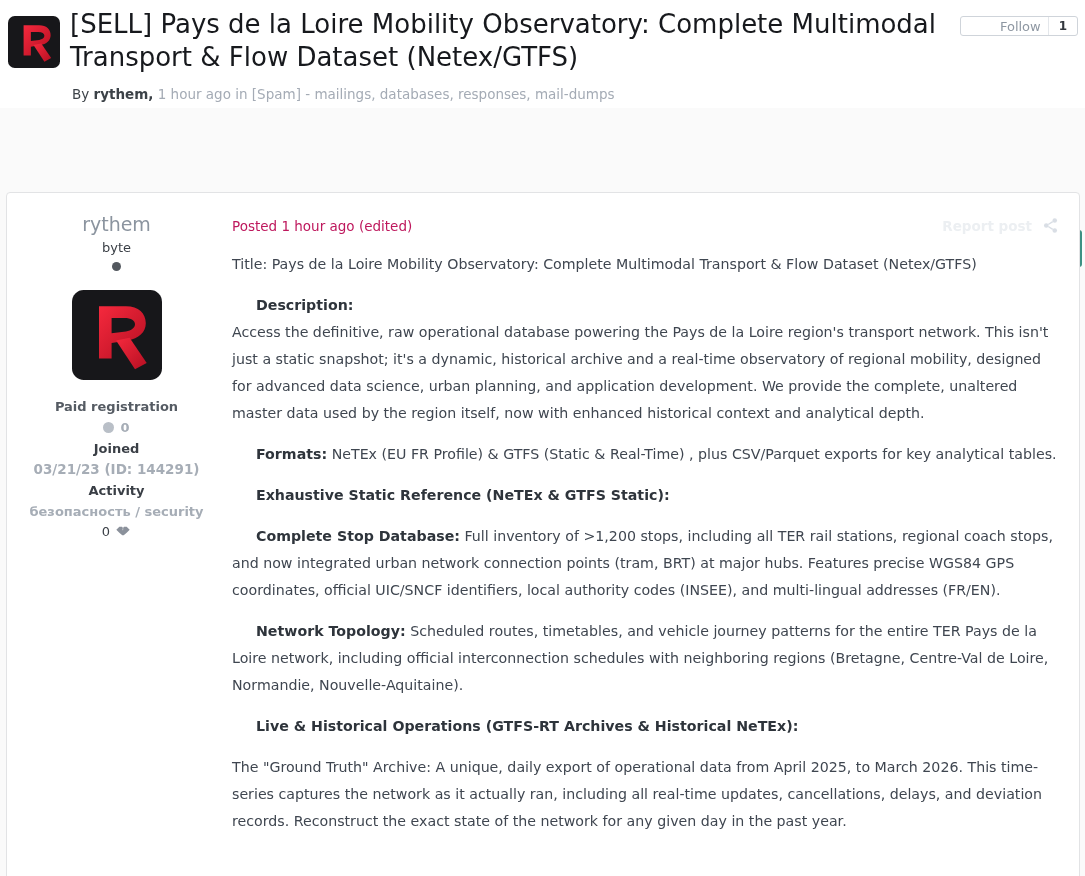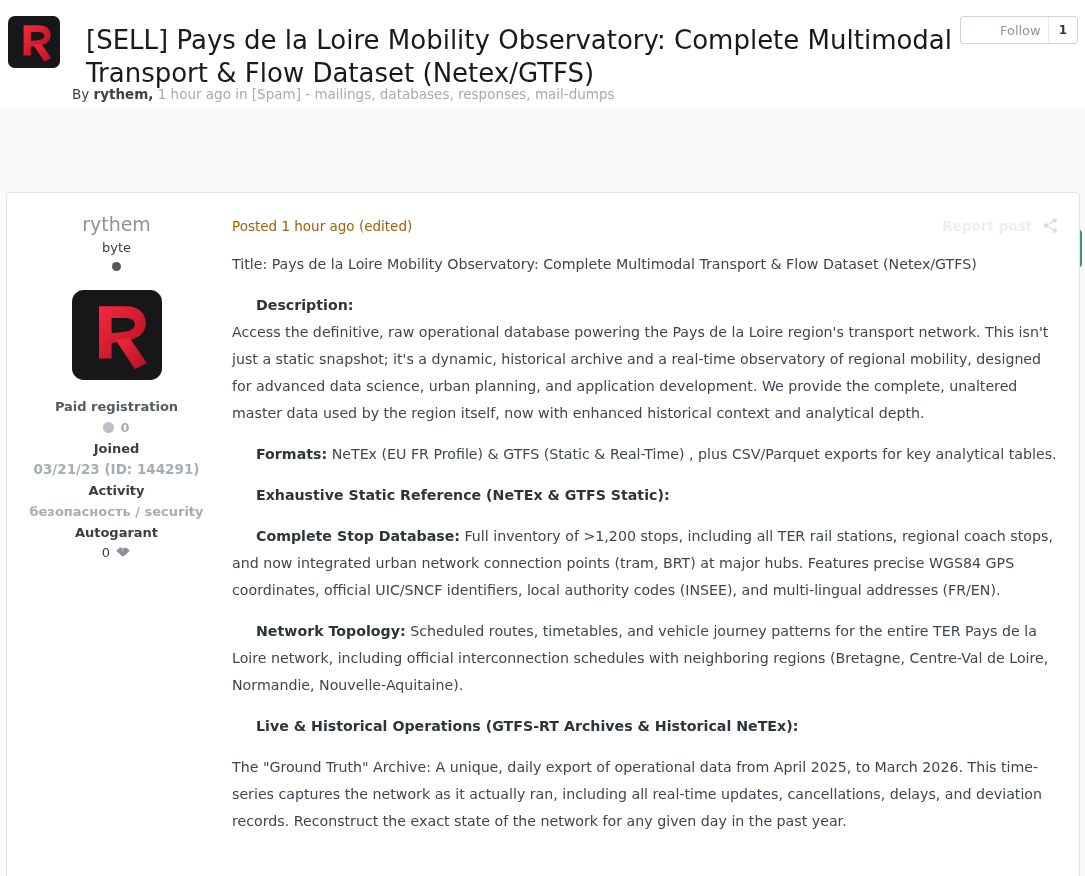--- a/index.html
+++ b/index.html
@@ -7,27 +7,27 @@
     width:1085px;height:876px;position:relative;overflow:hidden;
     background:#fafafa;
     font-family:"DejaVu Sans","Liberation Sans",sans-serif;
     -webkit-font-smoothing:antialiased;
   }
   
   .topic-header{position:absolute;top:0;left:0;right:0;height:108px;background:#ffffff;}
   .site-logo{position:absolute;top:16px;left:8px;width:52px;height:52px;display:block;}
   .topic-title{
     position:absolute;top:8px;left:70px;width:880px;
-    font-size:26px;line-height:33px;color:#17191d;font-weight:400;margin:16px;
+    font-size:26px;line-height:33px;color:#17191d;font-weight:400;margin:0;
   }
   .topic-byline{position:absolute;top:86px;left:72px;font-size:13.5px;color:#a4abb5;white-space:nowrap;}
   .topic-byline .by{color:#3c4248;}
   .topic-byline .author{color:#3c4248;font-weight:700;cursor:pointer;}
   .follow-btn{
-    position:absolute;top:16px;right:7px;width:118px;height:28px;
+    position:absolute;top:16px;right:7px;width:118px;height:20px;
     background:#fff;border:1px solid #cfd4da;border-radius:3px;
     display:flex;align-items:center;cursor:pointer;box-sizing:border-box;padding-left:32px;
   }
   .follow-btn .follow-label{flex:1;text-align:center;font-size:13px;color:#8e97a2;}
   .follow-btn .follow-count{
     border-left:1px solid #e4e7eb;height:100%;display:flex;align-items:center;
     padding:0 10px;font-size:12px;font-weight:700;color:#32373d;
   }
   
   .action-row{position:absolute;top:108px;left:0;right:0;height:84px;}
@@ -57,21 +57,21 @@
   .user-field{font-size:13px;color:#a6adb6;line-height:19px;margin:0 0 2px;font-weight:bold;}
   .user-field.dark{color:#555b63;}
   .user-field.bold{color:#3a3f46;font-weight:700;}
   .rep-row{display:flex;align-items:center;justify-content:center;gap:6px;}
   .rep-dot{display:inline-block;width:11px;height:11px;border-radius:50%;background:#b9bfc7;}
   .garant-row{display:flex;align-items:center;justify-content:center;gap:5px;color:#3a3f46;font-size:13px;}
   .activity-link{cursor:pointer;}
   
   .post-body{margin-left:219px;padding:24px 20px 0 6px;}
   .post-meta{display:flex;justify-content:space-between;align-items:center;margin-bottom:17px;}
-  .posted-info{font-size:13.5px;color:#a16207;}
+  .posted-info{font-size:13.5px;color:#be185d;}
   .meta-right{display:flex;align-items:center;gap:10px;}
   .report-link{font-size:13.5px;font-weight:700;color:#eceff2;cursor:pointer;}
   .share-icon{cursor:pointer;display:block;}
   .post-content p{margin:0 0 14px;font-size:14.2px;line-height:27px;color:#3f4650;}
   .post-content b{color:#2e343b;font-weight:700;margin-left:24px;}
   .hidden-defs{position:absolute;width:0;height:0;overflow:hidden;}
 </style>
 </head>
 <body>
 
@@ -123,21 +123,20 @@
       </svg>
     <div class="user-field dark">Paid registration</div>
     <div class="user-field rep-row">
       <span class="rep-dot"></span>
       <span>0</span>
     </div>
     <div class="user-field bold">Joined</div>
     <div class="user-field" style="font-size:13.5px">03/21/23 (ID: 144291)</div>
     <div class="user-field bold">Activity</div>
     <div class="user-field activity-link">безопасность / security</div>
-    <div class="user-field bold">Autogarant</div>
     <div class="garant-row">
       <span>0</span>
       <svg width="16" height="16" viewBox="0 0 24 24">
         <path fill="#8b919b" d="M2 10 L6.5 5.5 L10.5 5.5 L12 7.5 L13.5 5.5 L17.5 5.5 L22 10 L17.5 14.5 L14 17.5 Q12 19 10 17.5 L6.5 14.5 Z"></path>
         <path fill="#ffffff" opacity="0.35" d="M11 8 L13 8 L12.2 11 L10.2 11 Z"></path>
       </svg>
     </div>
   </div>
 
   <div class="post-body">

